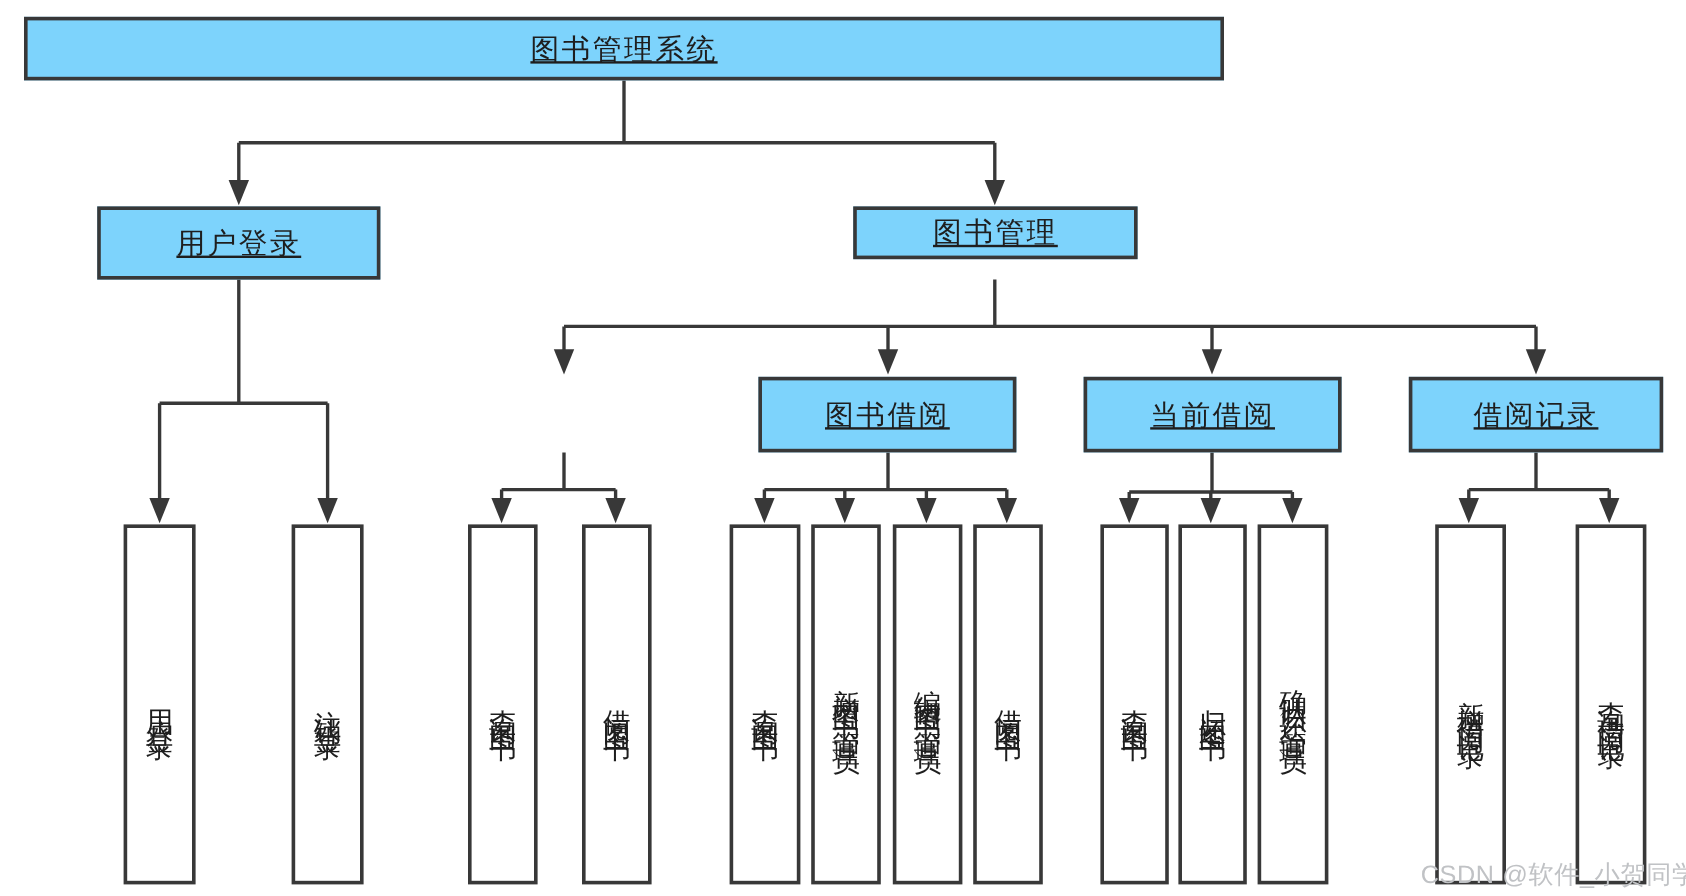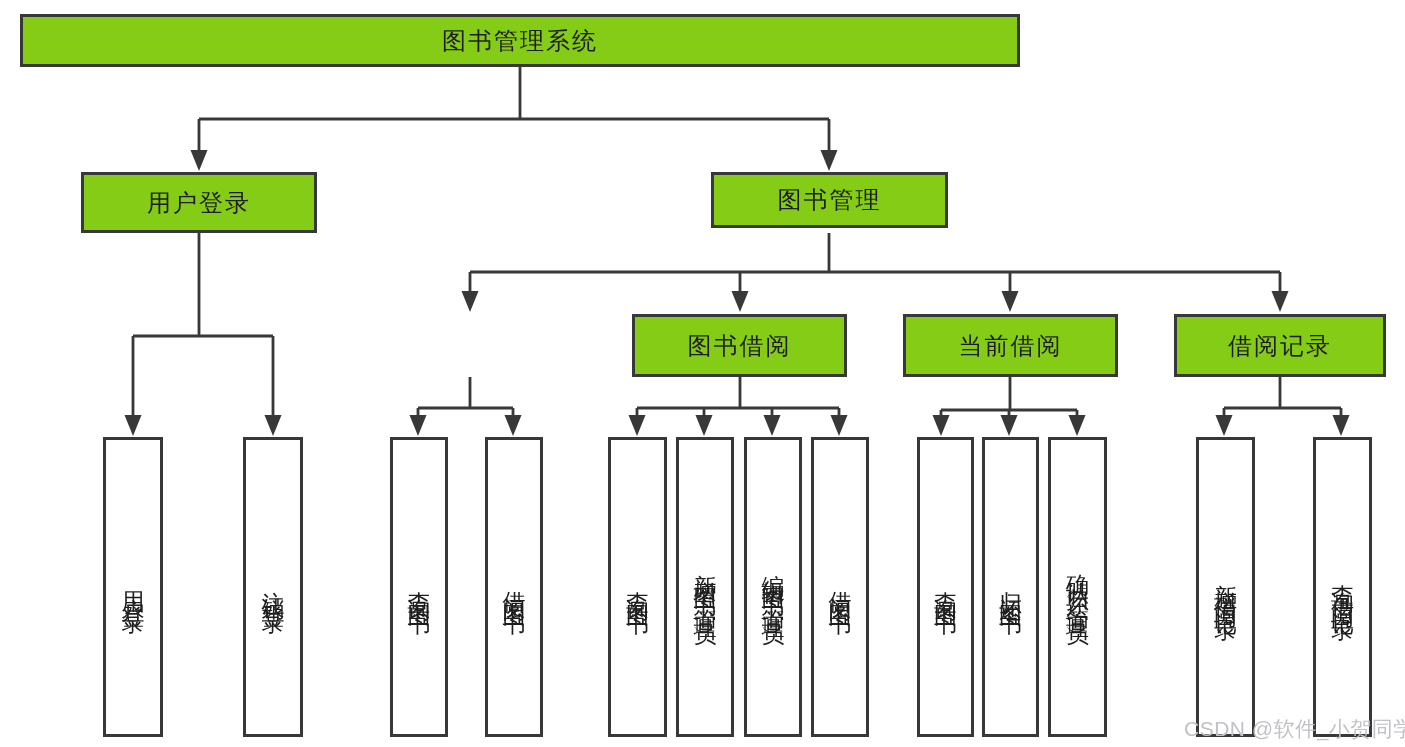--- a/index.html
+++ b/index.html
@@ -12,30 +12,31 @@
     overflow: hidden;
   }
   #wires {
     position: absolute;
     left: 0; top: 0;
     width: 1405px; height: 747px;
   }
   .box {
     position: absolute;
     box-sizing: border-box;
-    background: #84cc16;
+    background: #7dd3fc;
     border: 3px solid #383838;
     display: flex;
     align-items: center;
     justify-content: center;
     color: #1e1e1e;
     font-size: 24px;
     letter-spacing: 2px;
     white-space: nowrap;
     z-index: 2;
+    text-decoration: underline;
   }
   .vbox {
     position: absolute;
     box-sizing: border-box;
     background: #ffffff;
     border: 3px solid #383838;
     top: 437px;
     height: 300px;
     display: flex;
     align-items: center;
@@ -110,21 +111,21 @@
     </g>
   </svg>
 
   <div class="box" style="left:20px; top:14px; width:1000px; height:53px;">
     <span>图书管理系统</span>
   </div>
 
   <div class="box" style="left:81px; top:172px; width:236px; height:61px;">
     <span>用户登录</span>
   </div>
-  <div class="box" style="left:711px; top:172px; width:237px; height:56px;">
+  <div class="box" style="left:711px; top:172px; width:237px; height:44px;">
     <span>图书管理</span>
   </div>
 
   <div class="box" style="left:632px; top:314px; width:215px; height:63px;">
     <span>图书借阅</span>
   </div>
   <div class="box" style="left:903px; top:314px; width:215px; height:63px;">
     <span>当前借阅</span>
   </div>
   <div class="box" style="left:1174px; top:314px; width:212px; height:63px;">

